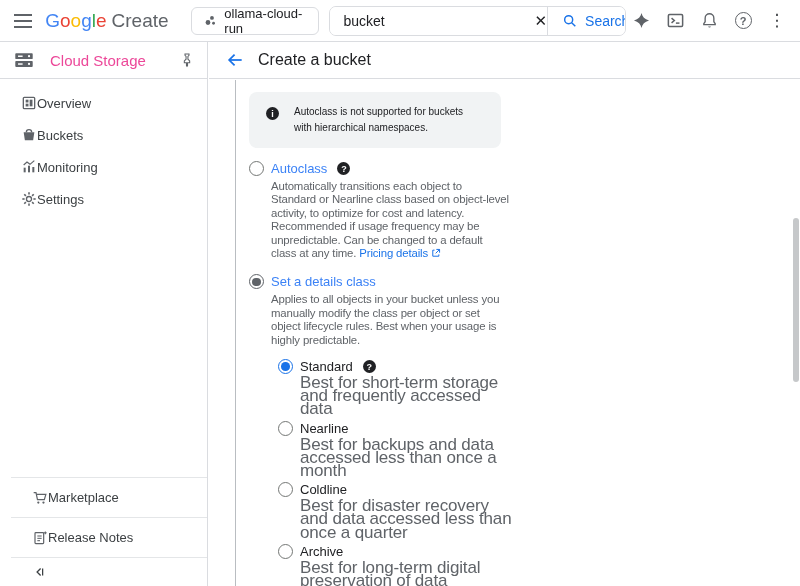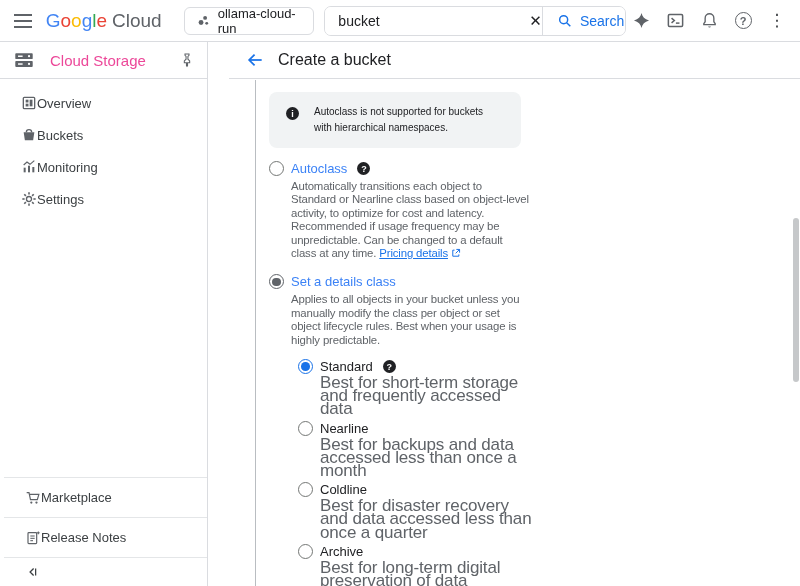--- a/index.html
+++ b/index.html
@@ -42,26 +42,26 @@
   .sidebar { position:absolute; top:42px; left:0; bottom:0; width:208px; background:#fff;
              border-right:1px solid #dadce0; }
   .side-header { height:37px; border-bottom:1px solid #dadce0; display:flex; align-items:center; }
   .prod-ic { margin-left:13px; }
   .side-title { margin-left:15px; font-size:15px; color:#ec4899; }
   .pin { margin-left:auto; margin-right:12px; cursor:pointer; }
   .nav { padding-top:8px; }
   .nav-item { height:32px; display:flex; align-items:center; cursor:pointer; }
   .nav-ic { width:16px; margin-left:21px; display:flex; justify-content:center; }
   .nav-lbl { font-size:13px; color:#3c4043; }
-  .side-footer { position:absolute; left:4px; right:0; bottom:0; }
+  .side-footer { position:absolute; left:11px; right:0; bottom:0; }
   .foot-item { height:40px; border-top:1px solid #e4e6e8; display:flex; align-items:center; cursor:pointer; }
   .collapse-row { height:29px; border-top:1px solid #e4e6e8; display:flex; align-items:center; cursor:pointer; }
 
   
-  .main { position:absolute; top:42px; left:209px; right:0; bottom:0; background:#fff;margin-left:20px; }
+  .main { position:absolute; top:42px; left:209px; right:0; bottom:0; background:#fff; }
   .main-header { height:37px; border-bottom:1px solid #dadce0; display:flex; align-items:center; }
   .back-btn { margin-left:15px; width:22px; height:22px; display:flex; align-items:center;
               justify-content:center; cursor:pointer; }
   .page-title { margin-left:12px; font-size:16px; color:#202124; }
   .main-body { position:absolute; top:38px; left:0; right:0; bottom:0; overflow:hidden; }
   .stepper-line { position:absolute; left:26px; top:0; bottom:0; width:1px; background:#b9bdc1; }
   .content { margin-left:40px; padding-top:12px; width:252px; }
 
   .info-banner { background:#f1f3f4; border-radius:8px; display:flex; padding:12px 12px 12px 0; }
   .info-ic { flex:none; width:13px; height:13px; border-radius:50%; background:#202124; color:#fff;
@@ -74,21 +74,21 @@
            position:relative; background:#fff; cursor:pointer; }
   .radio.chk::after { content:""; position:absolute; inset:2.2px; border-radius:50%; }
   .radio.gray { border-color:#5f6368; } .radio.gray::after { background:#5f6368; }
   .radio.blue { border-color:#1a73e8; } .radio.blue::after { background:#1a73e8; }
   .opt-lbl { font-size:13px; color:#3b82f6; }
   .help-dark { flex:none; width:13px; height:13px; background:#202124; color:#fff; border-radius:50%;
                font-size:9px; font-weight:bold; display:inline-flex; align-items:center;
                justify-content:center; margin-left:3px; cursor:pointer; }
   .opt-desc { font-size:11.4px; line-height:13.4px; letter-spacing:-0.15px; color:#5f6368;
               margin:4px 0 0 22px; width:238px; }
-  .opt-desc .lnk { color:#1a73e8; text-decoration:underline; cursor:pointer; }
+  .opt-desc .lnk { color:#1a73e8; cursor:pointer; }
   .autoclass { margin-top:13px; }
   .default-class { margin-top:14px; }
 
   .classes { margin-left:29px; margin-top:12px; }
   .class-item { margin-bottom:5px; }
   .class-lbl { font-size:13px; color:#202124; }
   .class-desc { font-size:17px; line-height:13.2px; letter-spacing:-0.15px; color:#5f6368;
                 margin:2px 0 0 22px; width:212px; }
 
   .annotation { display:inline-block; border:3px solid #d14836; border-radius:2px;
@@ -112,21 +112,21 @@
         <i></i>
         <i></i>
       </div>
     <div class="logo">
       <span class="lg c-b">G</span>
         <span class="lg c-r">o</span>
         <span class="lg c-y">o</span>
         <span class="lg c-b">g</span>
         <span class="lg c-g">l</span>
         <span class="lg c-r">e</span>
-      <span class="cloud">Cloud</span>
+      <span class="cloud">Create</span>
     </div>
     <div class="proj-btn">
       <svg width="15" height="15" viewBox="0 0 16 16">
         <circle cx="5" cy="10.5" r="3" fill="#5f6368"></circle>
         <circle cx="10" cy="4.8" r="2.4" fill="#5f6368"></circle>
         <circle cx="12" cy="11.5" r="1.8" fill="#5f6368"></circle>
       </svg>
       <span class="lbl">ollama-cloud-run</span>
     </div>
     <div class="search-box">

